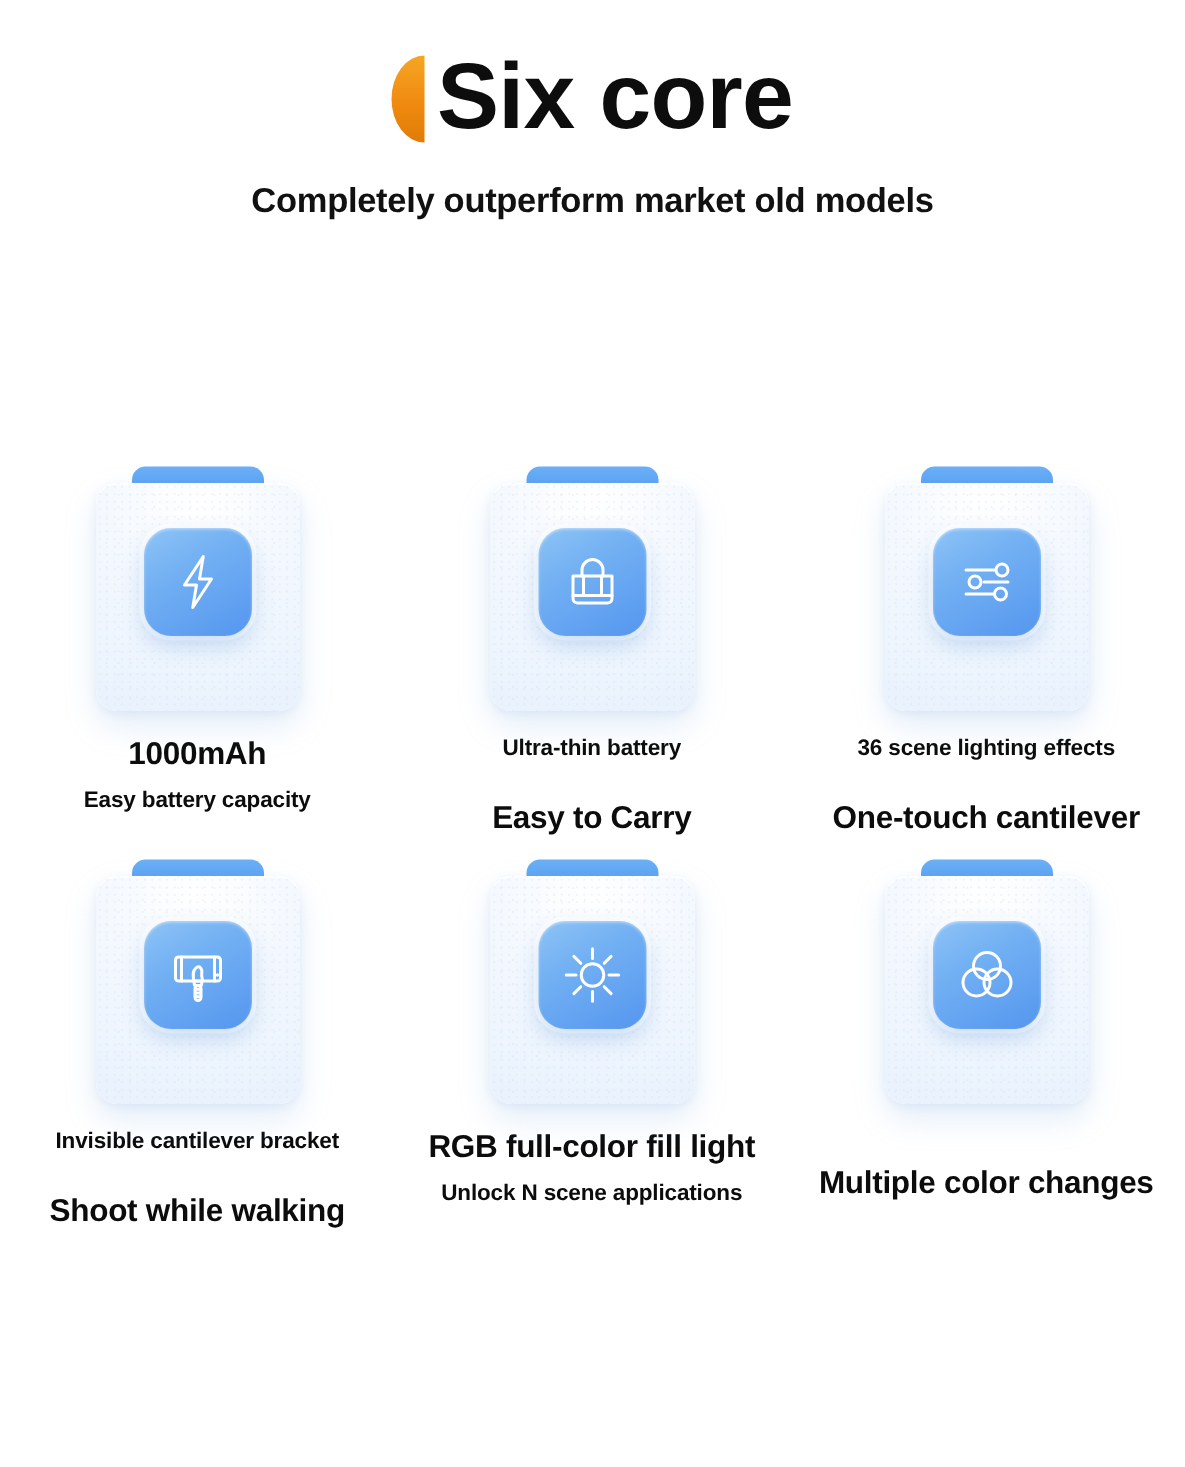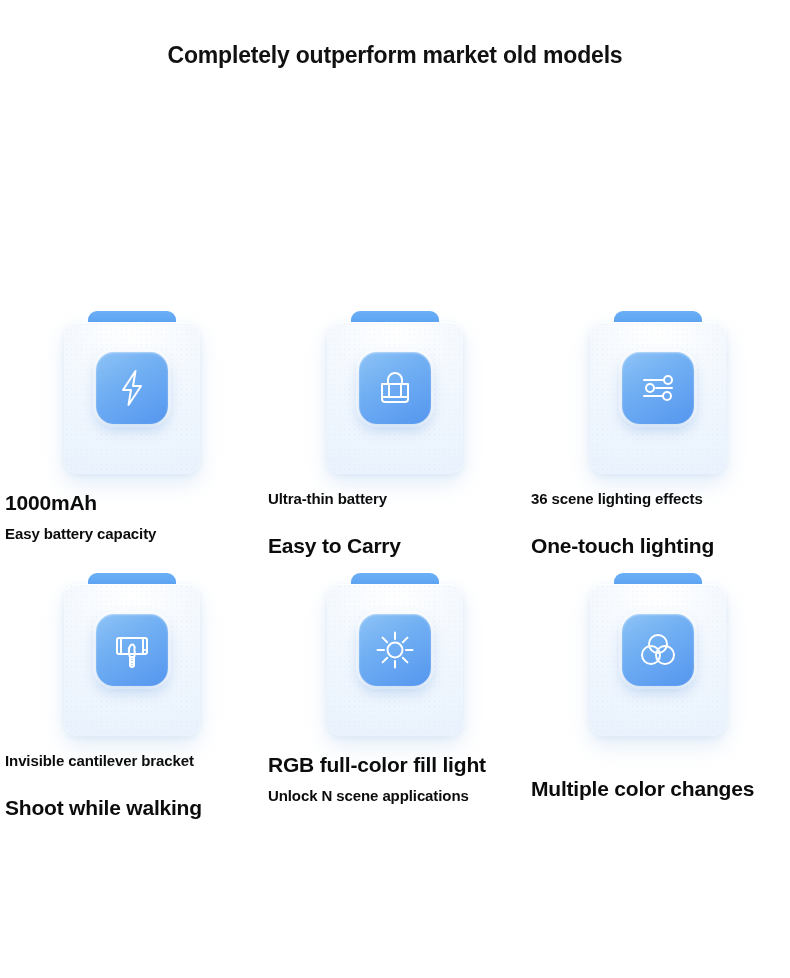--- a/index.html
+++ b/index.html
@@ -166,21 +166,21 @@
   }
   .icon-tile svg .solid { fill: #ffffff; stroke: none; }
 
   
   .caption {
     margin-top: 8px;
     text-align: center;
     width: 253px;
     display: flex;
     flex-direction: column;
-    align-items: flex-start;
+    align-items: center;
   }
 
   .cap-big {
     font-size: 21px;
     font-weight: 700;
     color: #0c0c0c;
     line-height: 1.22;
     letter-spacing: -0.2px;
   }
 
@@ -194,20 +194,24 @@
 
   .gap-a { margin-top: 9px; }
   .gap-b { margin-top: 24px; }
 </style>
 </head>
 <body>
 
 <div class="page">
 
   <div class="header">
+    <div class="title-row">
+      <div class="leaf-accent"></div>
+      <div class="main-title">Six core</div>
+    </div>
     <div class="subtitle">Completely outperform market old models</div>
   </div>
 
   <div class="grid">
 
     <div class="cell">
       <div class="card">
         <div class="tab"></div>
         <div class="card-body"></div>
         <div class="icon-tile">
@@ -251,21 +255,21 @@
               <circle cx="32" cy="14" r="4"></circle>
             <path d="M20 22 H36"></path>
               <circle cx="14" cy="22" r="4"></circle>
             <path d="M8 30 H26"></path>
               <circle cx="31" cy="30" r="4"></circle>
           </svg>
         </div>
       </div>
       <div class="caption">
         <div class="cap-small">36 scene lighting effects</div>
-        <div class="cap-big gap-b">One-touch lighting</div>
+        <div class="cap-big gap-b">One-touch cantilever</div>
       </div>
     </div>
 
     <div class="cell row2">
       <div class="card">
         <div class="tab"></div>
         <div class="card-body"></div>
         <div class="icon-tile">
           <svg viewBox="0 0 44 44">
             <rect x="7" y="10" width="30" height="16" rx="2"></rect>

